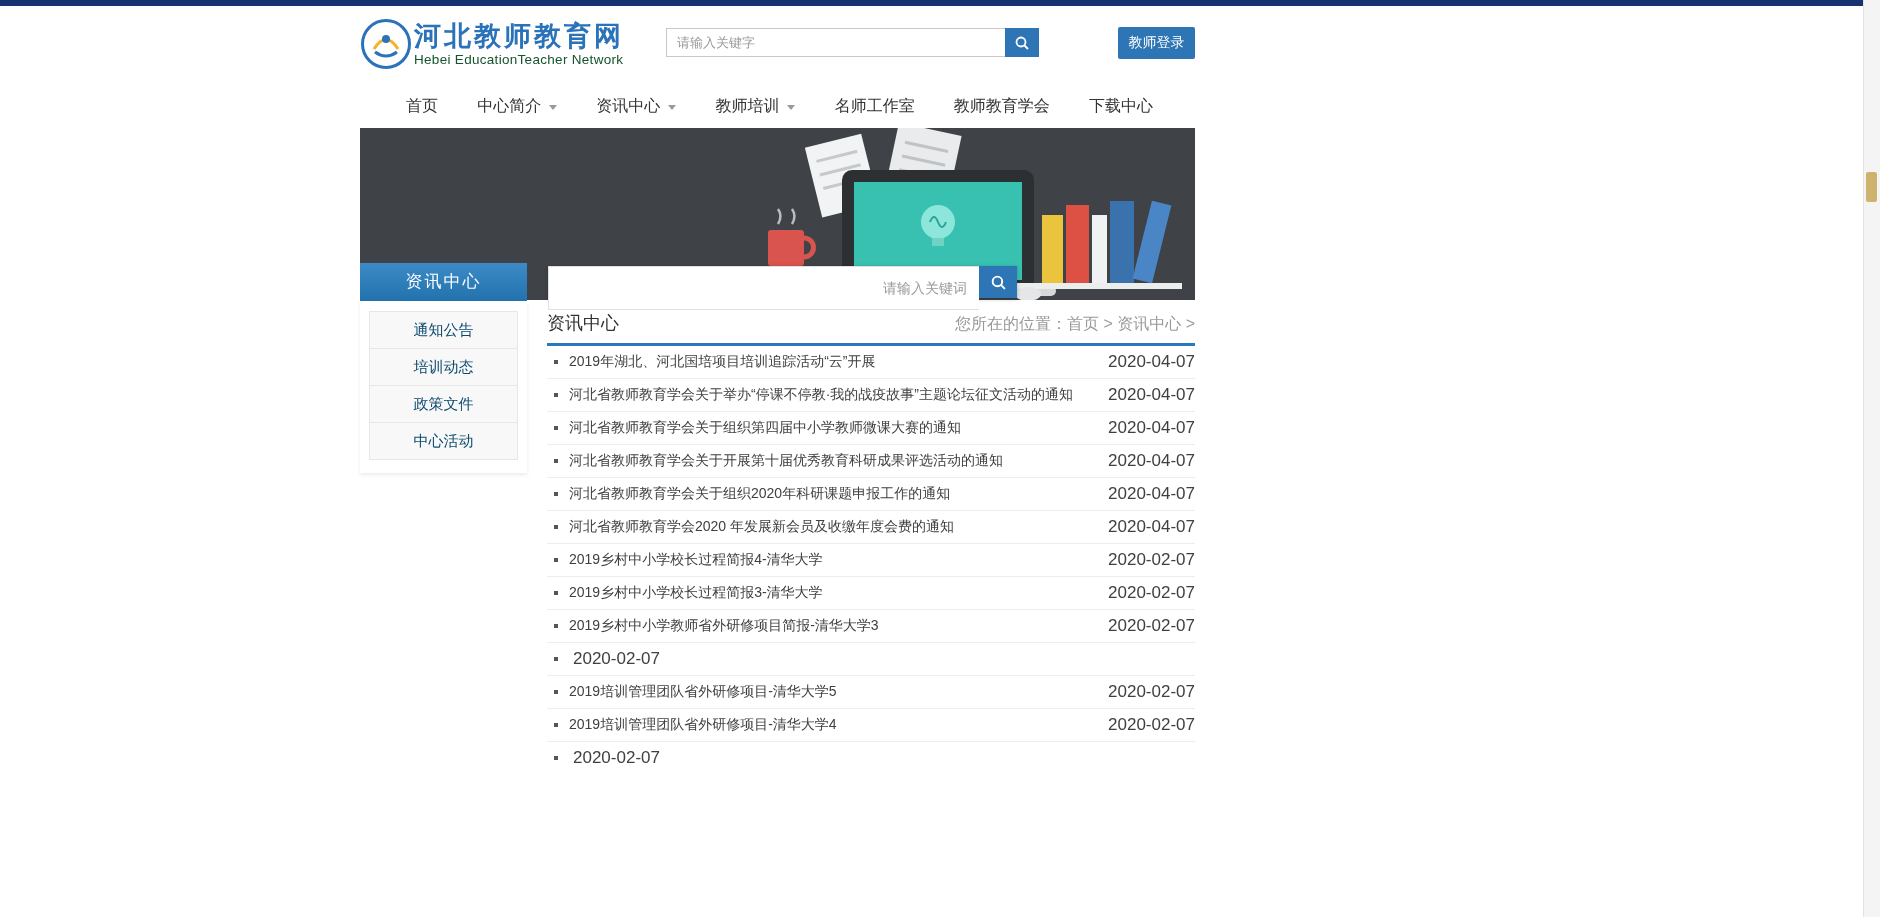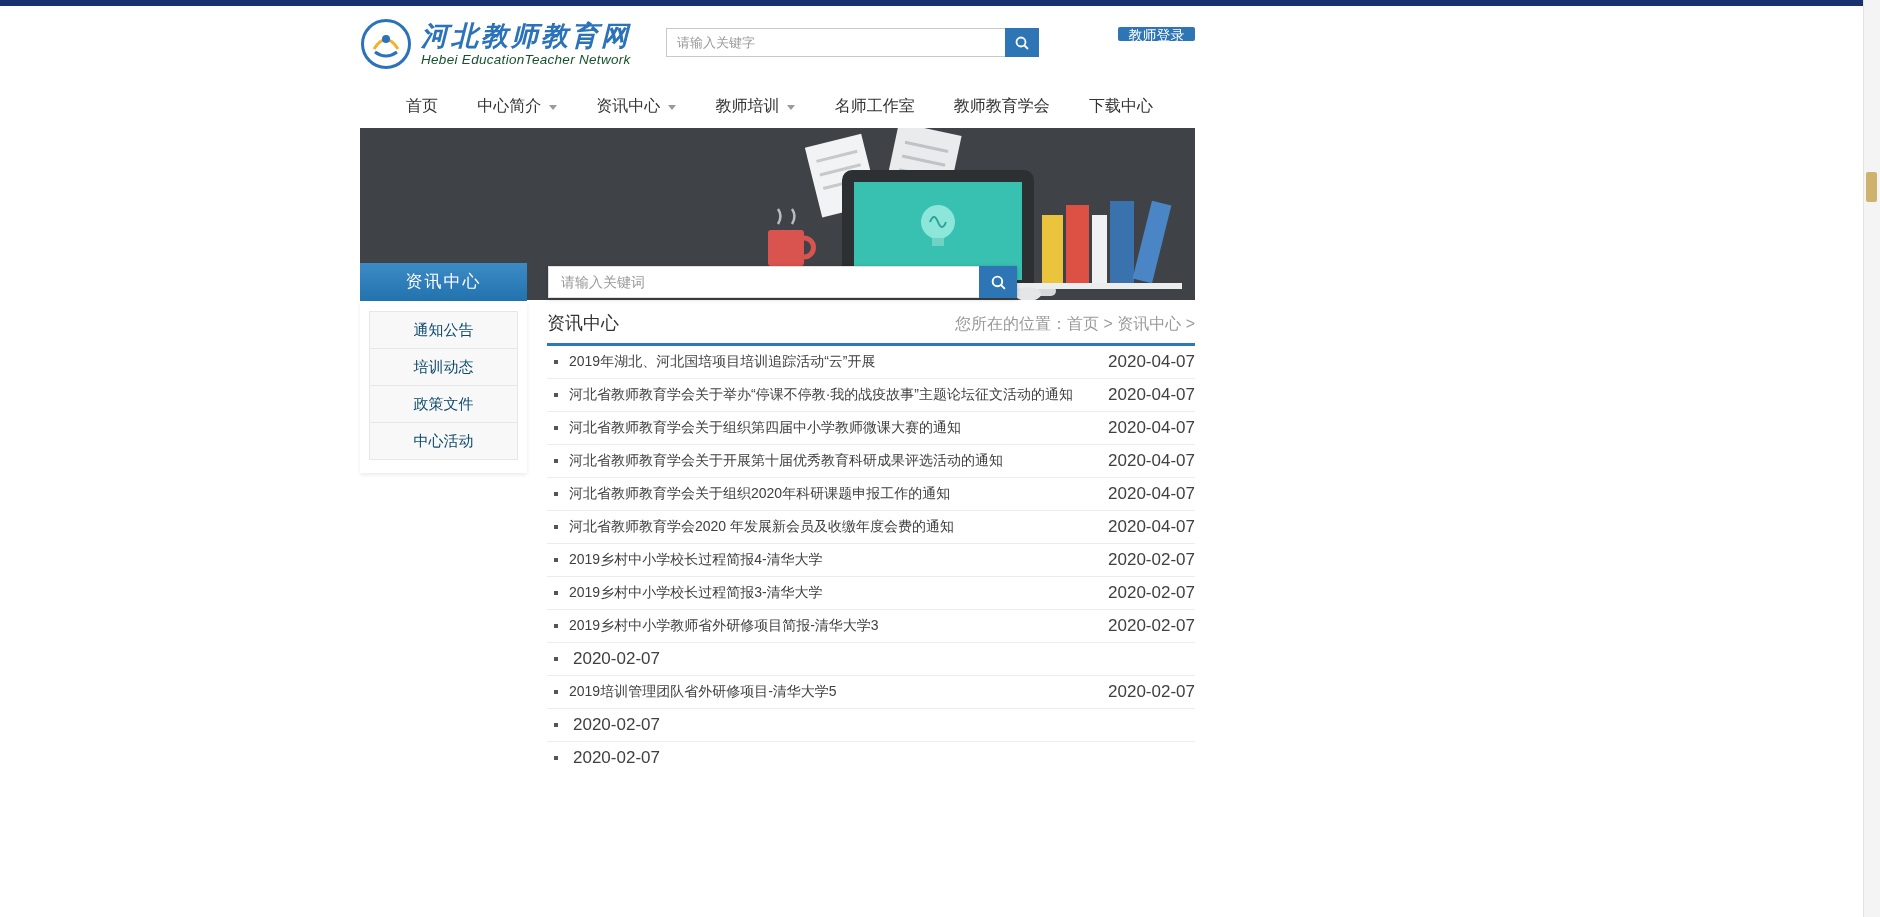--- a/index.html
+++ b/index.html
@@ -7,47 +7,47 @@
               font-family:"Liberation Sans","DejaVu Sans",sans-serif; }
   #page { position:relative; width:1880px; height:917px; background:#fff; overflow:hidden; }
 
   
   .top-strip { position:absolute; left:0; top:0; width:100%; height:6px; background:#17326f; }
 
   
   .header { position:absolute; left:360px; top:6px; width:835px; height:78px; background:#fff; }
   .logo { position:absolute; left:0; top:12px; display:flex; align-items:center; cursor:pointer; }
   .logo-circle { width:52px; height:52px; flex:none; }
-  .logo-text { margin-left:9px;font-style:italic; }
+  .logo-text { margin-left:2px; }
   .logo-title { font-size:27px; font-weight:bold; color:#2a72b9; letter-spacing:3px; line-height:31px; }
   .logo-subtitle { font-size:13.5px; color:#14532d; letter-spacing:0.3px; }
   .header-search { position:absolute; left:306px; top:22px; display:flex; }
   .header-search-input { width:339px; height:29px; border:1px solid #c9c9c9; border-right:none;
       padding:2px 10px; font-size:13px; color:#333; outline:none; }
   .header-search-input::placeholder { color:#9a9a9a; }
   .header-search-button { width:34px; height:29px; background:#2e75b6; border:none; cursor:pointer;
       display:flex; align-items:center; justify-content:center; }
-  .login-button { position:absolute; left:758px; top:21px; width:77px; height:14px; background:#2e75b6;
+  .login-button { position:absolute; left:758px; top:21px; width:77px; height:32px; background:#2e75b6;
       color:#fff; font-size:14px; border:none; border-radius:2px; cursor:pointer; }
 
   
   .nav { position:absolute; left:360px; top:84px; width:835px; height:44px; background:#fff;
       display:flex; align-items:center; justify-content:space-between; padding:0 42px 0 46px; }
   .nav-item { display:flex; align-items:center; font-size:16px; color:#333; cursor:pointer; white-space:nowrap; }
   .nav-caret { width:0; height:0; border-left:4px solid transparent; border-right:4px solid transparent;
       border-top:5px solid #9a9a9a; margin-left:8px; margin-top:2px; }
 
   
   .banner { position:absolute; left:360px; top:128px; width:835px; height:172px; background:#3f4347; overflow:hidden; }
 
   
   .banner-search { position:absolute; left:548px; top:266px; width:469px; height:32px; display:flex;
       box-shadow:0 1px 4px rgba(0,0,0,0.25); }
-  .banner-search-input { flex:1; height:32px; border:1px solid #e0e0e0; border-right:none;
-      padding:0 12px; font-size:14px; color:#333; outline:none; }
+  .banner-search-input { flex:1; height:44px; border:1px solid #e0e0e0; border-right:none;
+      padding:0 12px; font-size:14px; color:#333; outline:none;text-align:right; }
   .banner-search-input::placeholder { color:#999; }
   .banner-search-button { width:38px; height:32px; background:#2e75b6; border:none; cursor:pointer;
       display:flex; align-items:center; justify-content:center; }
 
   
   .sidebar { position:absolute; left:360px; top:263px; width:167px; }
   .sidebar-title { height:38px; line-height:38px; text-align:center; color:#fff; font-size:17px;
       letter-spacing:2px; background:linear-gradient(180deg,#3c8bc7,#2272ae); cursor:default; }
   .sidebar-body { background:#fff; padding:10px 9px 13px; box-shadow:0 2px 4px rgba(0,0,0,0.08); }
   .sidebar-item { height:38px; line-height:36px; text-align:center; background:#f8f8f8;
@@ -260,20 +260,21 @@
         <span class="bullet"></span>
         <span class="news-date">2020-02-07</span>
       </div>
       <div class="news-row">
         <span class="bullet"></span>
         <span class="news-title">2019培训管理团队省外研修项目-清华大学5</span>
         <span class="news-date">2020-02-07</span>
       </div>
       <div class="news-row">
         <span class="bullet"></span>
+        <span class="news-title">2019培训管理团队省外研修项目-清华大学4</span>
         <span class="news-date">2020-02-07</span>
       </div>
       <div class="news-row">
         <span class="bullet"></span>
         <span class="news-date">2020-02-07</span>
       </div>
     </div>
   </div>
 
   <div class="scrollbar-track">

